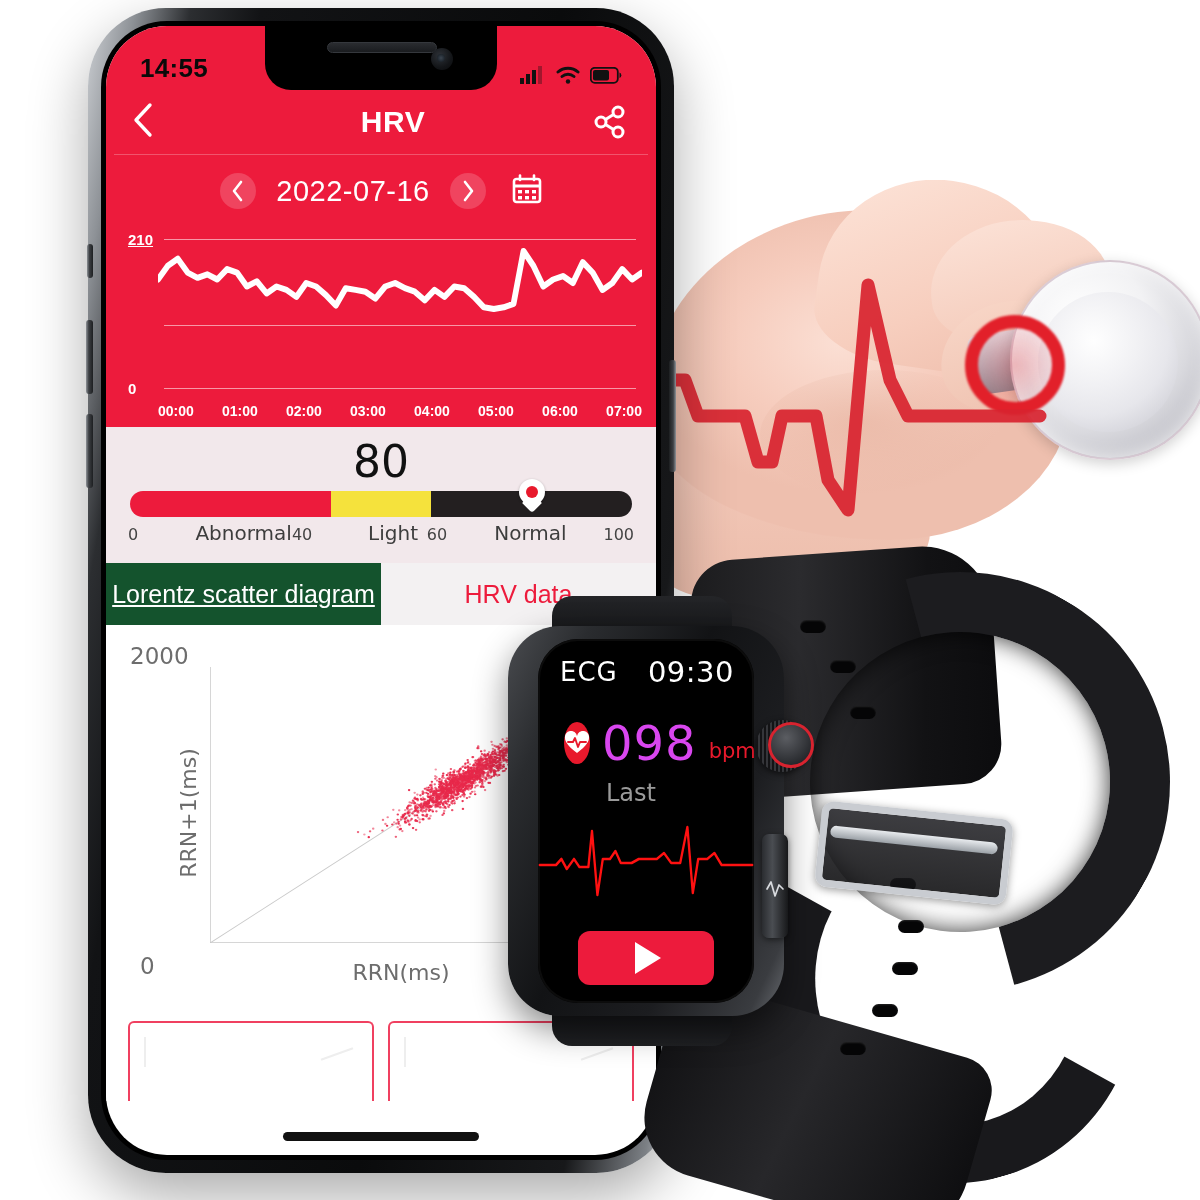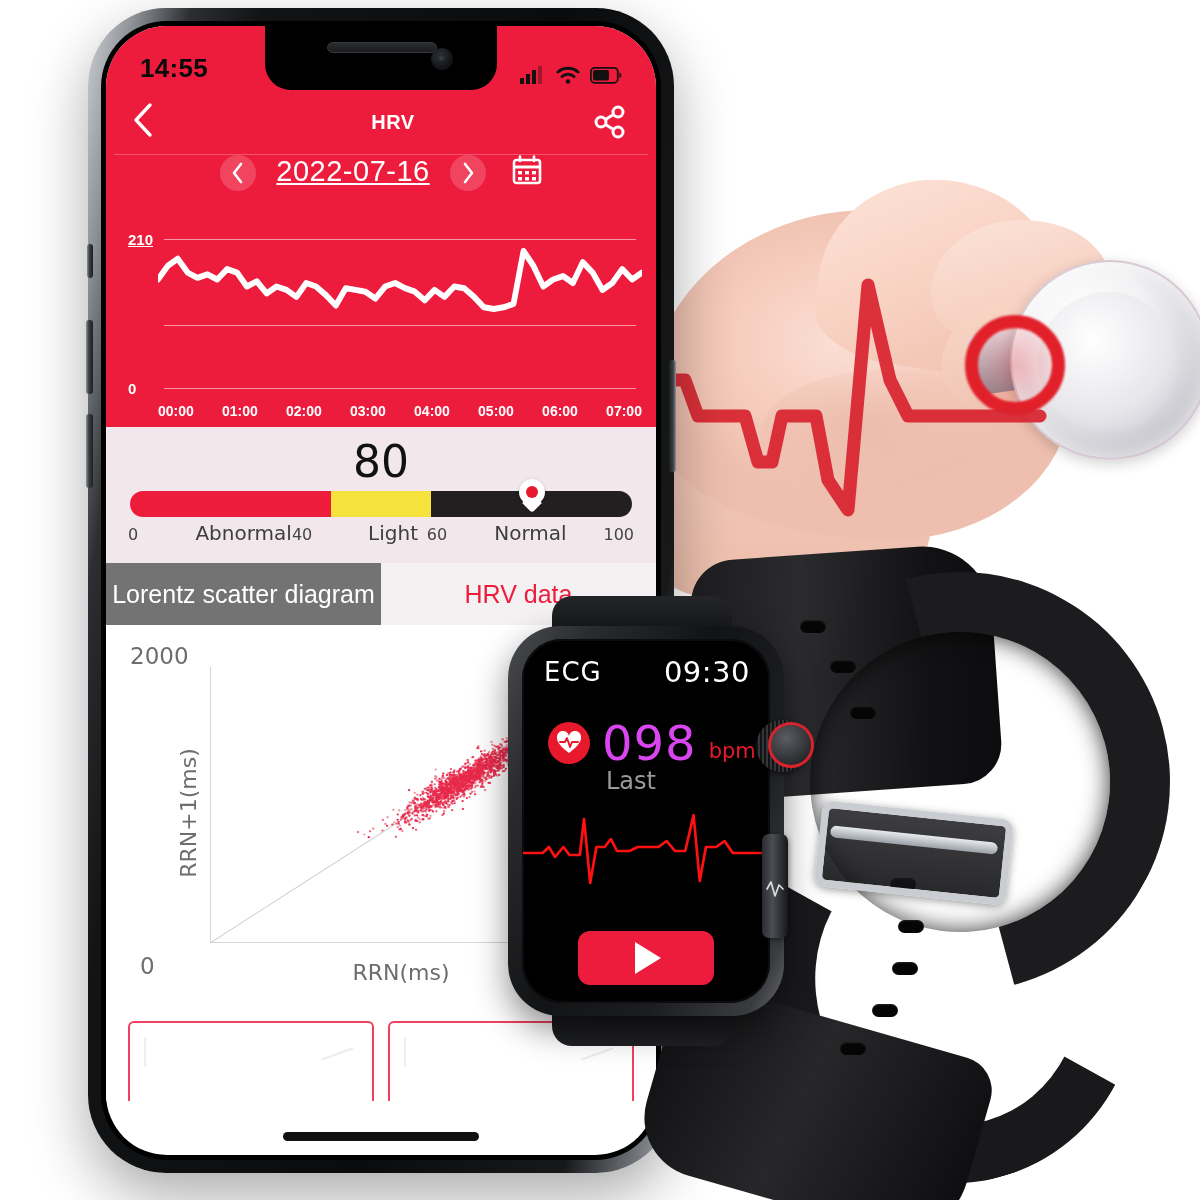--- a/index.html
+++ b/index.html
@@ -141,27 +141,27 @@
   }
   .status-time { font-size:26px; font-weight:700; letter-spacing:.3px; color:#0a0a0a; }
   .status-icons { display:flex; align-items:center; gap:10px; }
   .nav-row {
     height:64px; display:flex; align-items:center; padding:0 26px;
     position:relative;
   }
   .nav-back { width:44px; font-size:34px; line-height:1; font-weight:300; color:#fff; cursor:pointer; }
   .nav-title {
     position:absolute; left:0; right:0; text-align:center;
-    font-size:20px; font-weight:700; letter-spacing:.5px; pointer-events:none;padding-left:24px;
+    font-size:30px; font-weight:700; letter-spacing:.5px; pointer-events:none;padding-left:24px;
   }
   .nav-share { margin-left:auto; width:40px; height:40px; display:flex; align-items:center; justify-content:center; }
   .hairline { height:1px; background:rgba(255,255,255,.25); margin:0 8px; }
 
   .date-row {
-    height:72px; display:flex; align-items:flex-start; justify-content:center; gap:20px;text-decoration:underline;
+    height:72px; display:flex; align-items:center; justify-content:center; gap:20px;
   }
   .date-arrow {
     width:36px; height:36px; border-radius:50%;
     background:rgba(255,255,255,.18);
     display:flex; align-items:center; justify-content:center;
     font-size:22px; color:#fff; font-weight:400;
   }
   .date-text { font-size:29px; font-weight:500; letter-spacing:.5px; }
   .cal-icon { margin-left:6px; }
 
@@ -218,21 +218,21 @@
                 align-items:baseline; margin-top:4px; padding:0 2px; }
   .sg { font-size:17px; color:#3d3d3d; font-family:"DejaVu Sans", sans-serif; }
   .sg.num { font-size:16px; color:#444; }
   .sg.lbl { font-size:20px; color:#3d3d3d; text-align:center; }
   .sg.r { text-align:right; }
 
   
   .tabs { display:flex; height:62px; background:#F3F1F2; }
   .tab { flex:1; display:flex; align-items:center; justify-content:center;
          font-size:25px; color:#ED1B3C; }
-  .tab.active { background:#737373; color:#fff; }
+  .tab.active { background:#14532d; color:#fff;text-decoration:underline; }
 
   
   .scatter-pane { background:#fff; position:relative; height:376px; padding:14px 0 0 0; }
   .sc-ylab-top { position:absolute; left:24px; top:18px; font-size:23px; color:#6d6d6d;
                  font-family:"DejaVu Sans", sans-serif; }
   .sc-ylab-bot { position:absolute; left:34px; bottom:22px; font-size:23px; color:#6d6d6d;
                  font-family:"DejaVu Sans", sans-serif; }
   .sc-ytitle {
     position:absolute; left:18px; top:50%; transform:translateY(-50%) rotate(-90deg);
     transform-origin:center; font-size:22px; color:#6d6d6d; white-space:nowrap;
@@ -300,37 +300,37 @@
   .buckle-pin {
     position:absolute; left:330px; top:286px; width:168px; height:12px;
     background:linear-gradient(180deg,#e9ecef,#9aa0a6);
     border-radius:6px; transform: rotate(6deg);
   }
   .case {
     position:absolute; left:8px; top:78px; width:276px; height:390px;
     border-radius:52px;
     background: linear-gradient(115deg,#4a4c50 0%,#2a2c2f 18%,#121315 45%,#1c1d20 70%,#3a3c40 92%,#6b6e73 100%);
     box-shadow: 0 14px 34px rgba(0,0,0,.45);
-    padding:13px 14px;
+    padding:13px 30px;
   }
   .watch-screen {
     width:100%; height:100%; background:#000; border-radius:40px;
     position:relative; overflow:hidden;
     box-shadow: inset 0 0 0 2px #0c0c0c;
   }
   .w-top { display:flex; justify-content:space-between; align-items:center;
            padding:16px 20px 0 22px; color:#fff; }
   .w-ecg { font-size:26px; letter-spacing:1px; font-family:"DejaVu Sans", sans-serif; }
   .w-time { font-size:29px; letter-spacing:.5px; font-family:"DejaVu Sans", sans-serif; }
   .w-bpm-row { display:flex; align-items:center; gap:12px; padding:30px 0 0 26px; }
   .hr-badge { width:42px; height:42px; border-radius:50%; background:#E8192C;
               display:flex; align-items:center; justify-content:center; }
   .w-num { font-size:48px; color:#d946ef; font-family:"DejaVu Sans", sans-serif; letter-spacing:1px; line-height:1; }
   .w-unit { font-size:21px; color:#E8192C; font-family:"DejaVu Sans", sans-serif; align-self:flex-end; padding-bottom:4px; }
-  .w-last { text-align:center; color:#9a9a9a; font-size:24px; margin-top:0; padding-right:30px;
+  .w-last { text-align:center; color:#9a9a9a; font-size:24px; margin-top:12px; padding-right:30px;
             font-family:"DejaVu Sans", sans-serif; }
   .w-ecg-wave { margin-top:8px; height:86px; }
   .w-play {
     position:absolute; left:50%; transform:translateX(-50%); bottom:18px;
     width:136px; height:54px; border-radius:12px; background:#ED1B3C;
     display:flex; align-items:center; justify-content:center;
   }
   .w-play .tri { width:0;height:0;border-left:26px solid #fff;border-top:16px solid transparent;border-bottom:16px solid transparent; margin-left:4px;}
   .crown {
     position:absolute; left:256px; top:172px; width:52px; height:52px; border-radius:50%;

